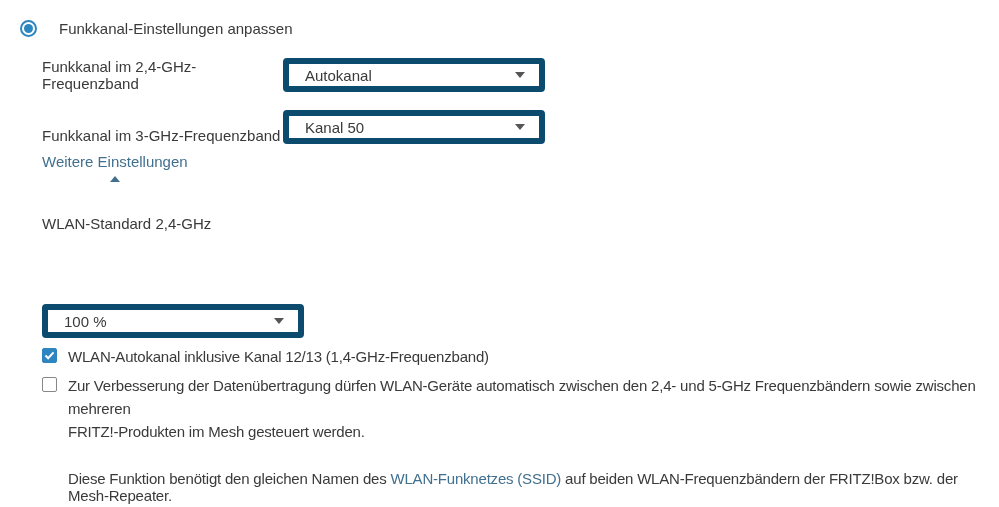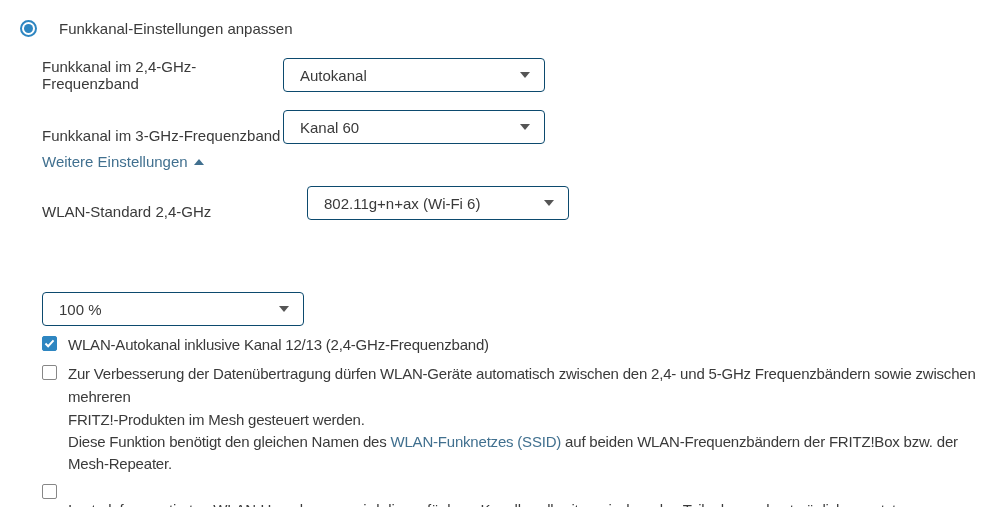--- a/index.html
+++ b/index.html
@@ -20,33 +20,34 @@
     flex: 0 0 auto;
   }
   .radio .dot { width: 9px; height: 9px; border-radius: 50%; background: #2e86c1; }
 
   
   .form-section { margin-left: 22px; margin-top: 21px; }
   .form-row { display: flex; align-items: flex-end; height: 34px; margin-bottom: 18px; }
   .row-label { width: 241px; flex: 0 0 auto; }
   .select {
     width: 262px; height: 34px;
-    border: 1px solid #0c4a6e; border-radius: 4px; background: #fff;
+    border: 6px solid #0c4a6e; border-radius: 4px; background: #fff;
     display: flex; align-items: center; justify-content: space-between;
     padding: 0 14px 0 16px; cursor: pointer;
   }
   .caret-down {
     width: 0; height: 0;
     border-left: 5px solid transparent; border-right: 5px solid transparent;
     border-top: 6px solid #555;
   }
   .more-link {
     display: inline-flex; align-items: center; gap: 6px;
     color: #41708f; text-decoration: none; cursor: pointer;
     margin: 5px 0 16px 0;
+    flex-direction: column;
   }
   .caret-up {
     width: 0; height: 0;
     border-left: 5px solid transparent; border-right: 5px solid transparent;
     border-bottom: 6px solid #41708f;
   }
   .row-standard1 { margin-bottom: 19px; gap: 24px; }
   .row-standard2 { margin-bottom: 19px; }
   .row-power     { margin-bottom: 7px; }
 
@@ -55,21 +56,21 @@
   .cb-item { display: flex; align-items: flex-start; gap: 11px; cursor: pointer; }
   .cb-box {
     width: 15px; height: 15px; margin-top: 3px; flex: 0 0 auto;
     border: 1px solid #878787; border-radius: 2px; background: #fff;
     display: inline-flex; align-items: center; justify-content: center;
   }
   .cb-box svg { display: none; }
   .cb-box.checked { background: #2e86c1; border-color: #2e86c1; }
   .cb-box.checked svg { display: block; }
   .cb-text { line-height: 23px; letter-spacing: -0.2px; }
-  .cb-note { margin-left: 26px; line-height: 22px; letter-spacing: -0.2px; }
+  .cb-note { margin-left: 26px; line-height: 17px; letter-spacing: -0.2px; margin-top: 27px; }
   .cb-gap-sm { margin-top: 6px; }
   .cb-gap-md { margin-top: 6px; }
   .inline-link { color: #41708f; cursor: pointer; text-decoration: none; }
 </style>
 </head>
 <body>
 
 <div>
 
   <div class="radio-row">
@@ -85,36 +86,32 @@
       <label class="row-label">Funkkanal im 2,4-GHz-Frequenzband</label>
       <div class="select">
         <span>Autokanal</span>
         <span class="caret-down"></span>
       </div>
     </div>
 
     <div class="form-row" style="margin-bottom:4px">
       <label class="row-label">Funkkanal im 3-GHz-Frequenzband</label>
       <div class="select">
-        <span>Kanal 60</span>
+        <span>Kanal 50</span>
         <span class="caret-down"></span>
       </div>
     </div>
 
     <a class="more-link">
       <span>Weitere Einstellungen</span>
       <span class="caret-up"></span>
     </a>
 
     <div class="form-row row-standard1">
       <label class="row-label">WLAN-Standard 2,4-GHz</label>
-      <div class="select">
-        <span>802.11g+n+ax (Wi-Fi 6)</span>
-        <span class="caret-down"></span>
-      </div>
     </div>
 
     <div class="form-row row-standard2">
     </div>
 
     <div class="form-row row-power">
       <div class="select">
         <span>100 %</span>
         <span class="caret-down"></span>
       </div>
@@ -123,21 +120,21 @@
   </div>
 
   <div class="checkbox-section">
 
     <div class="cb-item">
       <span class="cb-box checked">
         <svg width="11" height="9" viewBox="0 0 12 10">
             <polyline points="1.5,5 4.5,8 10.5,1.5" fill="none" stroke="#fff" stroke-width="2.2"></polyline>
           </svg>
       </span>
-      <span class="cb-text">WLAN-Autokanal inklusive Kanal 12/13 (2,4-GHz-Frequenzband)</span>
+      <span class="cb-text">WLAN-Autokanal inklusive Kanal 12/13 (1,4-GHz-Frequenzband)</span>
     </div>
 
     <div class="cb-gap-sm">
       <div class="cb-item">
         <span class="cb-box">
           
         </span>
         <span class="cb-text">
           <span>Zur Verbesserung der Datenübertragung dürfen WLAN-Geräte automatisch zwischen den 2,4- und 5-GHz Frequenzbändern sowie zwischen mehreren</span><br>
           <span>FRITZ!-Produkten im Mesh gesteuert werden.</span>

